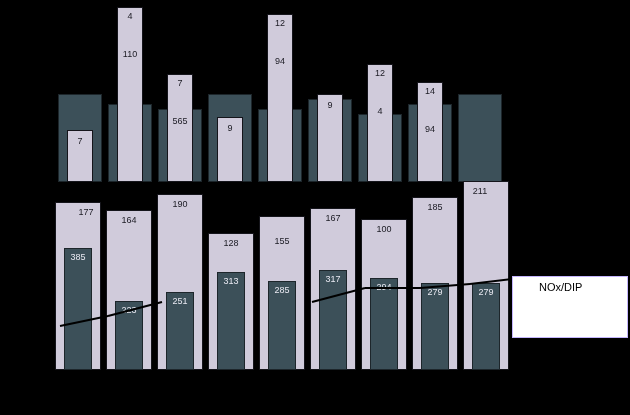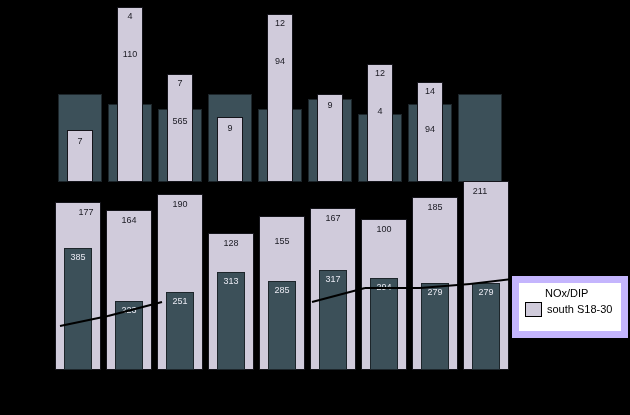--- a/index.html
+++ b/index.html
@@ -61,21 +61,21 @@
   }
 
   
   #legend {
     position: absolute;
     left: 512px;
     top: 276px;
     width: 116px;
     height: 62px;
     background: #ffffff;
-    border: 7px solid #c4b5fd;
+    border: 1px solid #c4b5fd;
     box-sizing: border-box;
     padding: 3px 4px 3px 4px;
   }
   #legend .legend-title {
     font-size: 11px;
     color: #000000;
     margin: 1px 0 2px 22px;
     line-height: 12px;
   }
   #legend .legend-row {
@@ -183,17 +183,13 @@
       <line x1="108" y1="116" x2="162" y2="102" stroke="#000000" stroke-width="2"></line>
       <line x1="312" y1="102" x2="365" y2="88" stroke="#000000" stroke-width="2"></line>
       <line x1="365" y1="88" x2="420" y2="88" stroke="#000000" stroke-width="2"></line>
       <line x1="420" y1="88" x2="470" y2="84" stroke="#000000" stroke-width="2"></line>
       <line x1="470" y1="84" x2="520" y2="78" stroke="#000000" stroke-width="2"></line>
     </svg>
 </div>
 
 <div id="legend">
   <div class="legend-title">NOx/DIP</div>
-  <div class="legend-row">
-    <span class="swatch light"></span>
-    <span class="legend-label">south S18-30</span>
-  </div>
 </div>
 
 </body></html>

